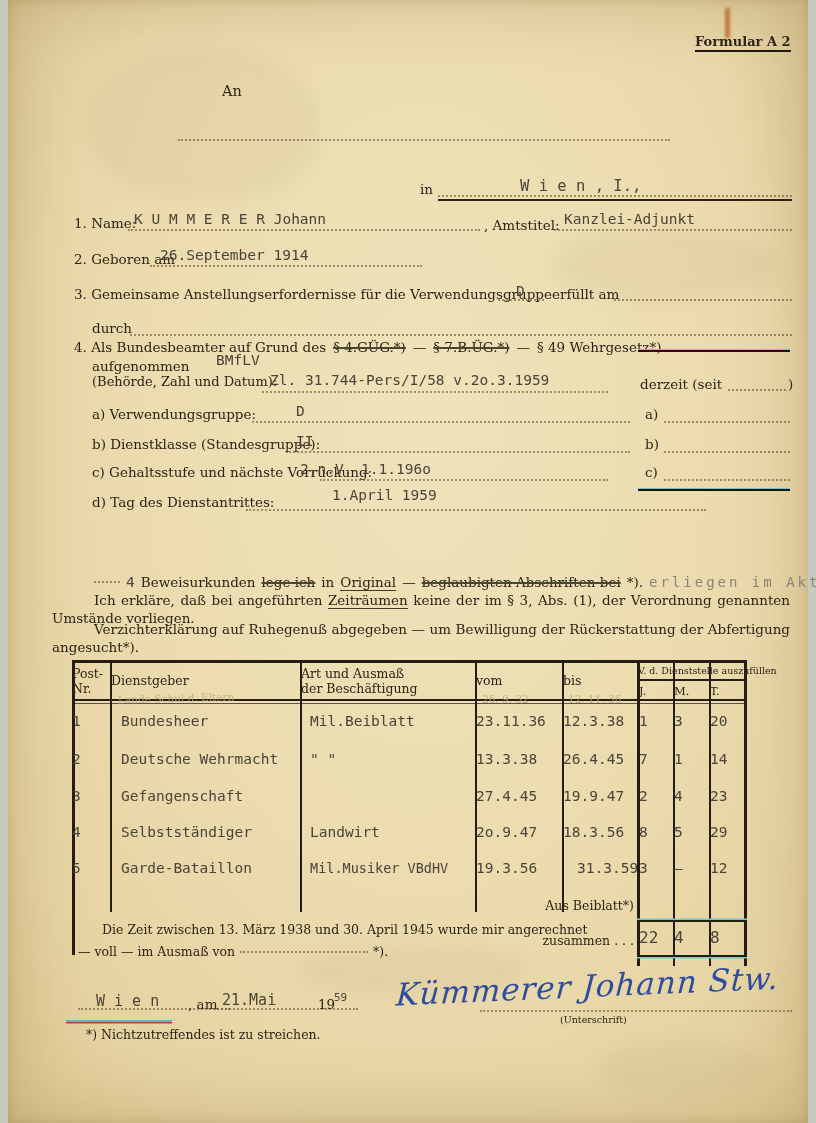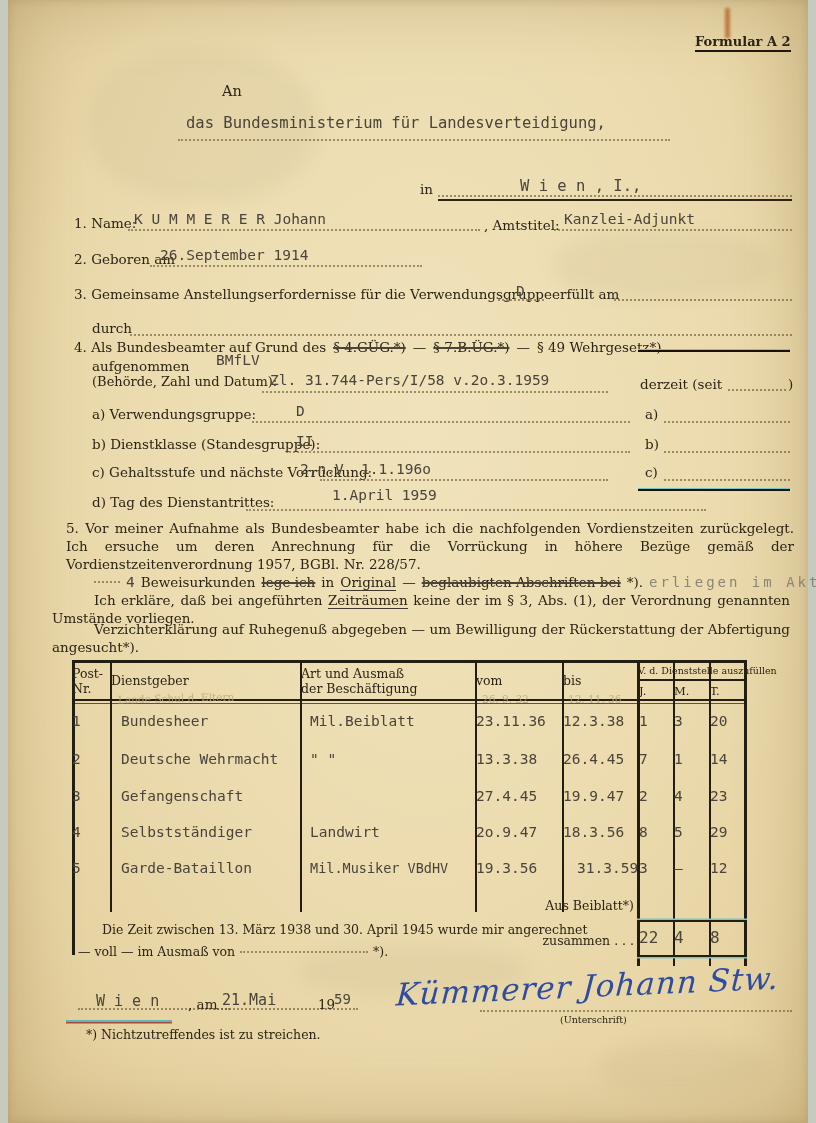--- a/index.html
+++ b/index.html
@@ -43,21 +43,20 @@
 <div id="paper">
 
   <div class="ghost" style="left:80px;top:50px;width:230px;height:150px;"></div>
   <div class="ghost" style="left:545px;top:230px;width:220px;height:70px;"></div>
   <div class="ghost" style="left:290px;top:945px;width:230px;height:50px;"></div>
   <div class="ghost" style="left:590px;top:1040px;width:170px;height:55px;"></div>
   <div class="abs" style="left:717px;top:8px;width:5px;height:30px;background:#b55f1e;filter:blur(1.5px);opacity:.75;"></div>
 
   <div class="abs print" style="left:687px;top:34px;font-weight:bold;font-size:13px;border-bottom:2px solid #1f1810;padding-bottom:1px;">Formular A 2</div>
   <div class="abs print" style="left:214px;top:83px;font-size:14.5px;">An</div>
-  <div class="abs typed" style="left:178px;top:114px;font-size:15.5px;">das Bundesministerium  für Landesverteidigung,</div>
   <div class="abs dot" style="left:170px;top:139px;width:492px;"></div>
 
   <div class="abs print" style="left:412px;top:181px;">in</div>
   <div class="abs typed" style="left:512px;top:177px;font-size:15.5px;">W i e n , I.,</div>
   <div class="abs dot" style="left:430px;top:195px;width:354px;"></div>
   <div class="abs solidline" style="left:430px;top:199px;width:354px;"></div>
 
   <div class="abs print" style="left:66px;top:215px;">1. Name:</div>
   <div class="abs typed" style="left:126px;top:211px;">K U M M E R E R  Johann</div>
   <div class="abs dot" style="left:120px;top:229px;width:352px;"></div>
@@ -112,21 +111,20 @@
   <div class="abs typed" style="left:292px;top:461px;">2,n.V. 1.1.196o</div>
   <div class="abs dot" style="left:312px;top:479px;width:288px;"></div>
   <div class="abs print" style="left:637px;top:464px;">c)</div>
   <div class="abs dot" style="left:656px;top:479px;width:126px;"></div>
   <div class="abs thickrule" style="left:630px;top:488px;width:152px;"></div>
 
   <div class="abs print" style="left:84px;top:494px;">d) Tag des Dienstantrittes:</div>
   <div class="abs typed" style="left:324px;top:487px;">1.April 1959</div>
   <div class="abs dot" style="left:238px;top:509px;width:460px;"></div>
 
-  <div class="abs print para" style="left:58px;top:520px;width:728px;">5. Vor meiner Aufnahme als Bundesbeamter habe ich die nachfolgenden Vordienstzeiten zurückgelegt. Ich ersuche um deren Anrechnung für die Vorrückung in höhere Bezüge gemäß der Vordienstzeitenverordnung 1957, BGBl. Nr. 228/57.</div>
 
   <div class="abs" style="left:86px;top:574px;display:flex;gap:6px;align-items:baseline;">
     <span class="dot" style="display:inline-block;width:26px;transform:translateY(-4px);"></span>
     <span class="typed">4</span>
     <span class="print">Beweisurkunden</span>
     <span class="print strike">lege ich</span>
     <span class="print">in</span>
     <span class="print pu">Original</span>
     <span class="print">—</span>
     <span class="print strike">beglaubigten Abschriften bei</span>
@@ -239,21 +237,21 @@
     <span class="dot" style="display:inline-block;width:128px;transform:translateY(-3px);"></span>
     <span class="print" style="font-size:12.5px;">*).</span>
   </div>
 
   <div class="abs typed" style="left:88px;top:992px;font-size:15px;">W i e n</div>
   <div class="abs dot" style="left:70px;top:1008px;width:152px;"></div>
   <div class="abs print" style="left:180px;top:996px;">, am</div>
   <div class="abs typed" style="left:214px;top:991px;font-size:15px;">21.Mai</div>
   <div class="abs dot" style="left:206px;top:1008px;width:144px;"></div>
   <div class="abs print" style="left:310px;top:996px;">19</div>
-  <div class="abs typed" style="left:326px;top:991px;font-size:14px;">59</div>
+  <div class="abs typed" style="left:326px;top:991px;font-size:11px;">59</div>
 
   <div class="abs sig" style="left:388px;top:968px;">Kümmerer Johann Stw.</div>
   <div class="abs dot" style="left:472px;top:1010px;width:312px;"></div>
   <div class="abs print ctr" style="left:552px;top:1014px;width:180px;font-size:9.5px;">(Unterschrift)</div>
 
   <div class="abs" style="left:58px;top:1020px;width:106px;height:1.5px;background:#5fb8ba;box-shadow:0 1.5px 0 rgba(150,40,30,.8);"></div>
   <div class="abs print" style="left:78px;top:1027px;font-size:12.5px;">*) Nichtzutreffendes ist zu streichen.</div>
 
 </div>
 

